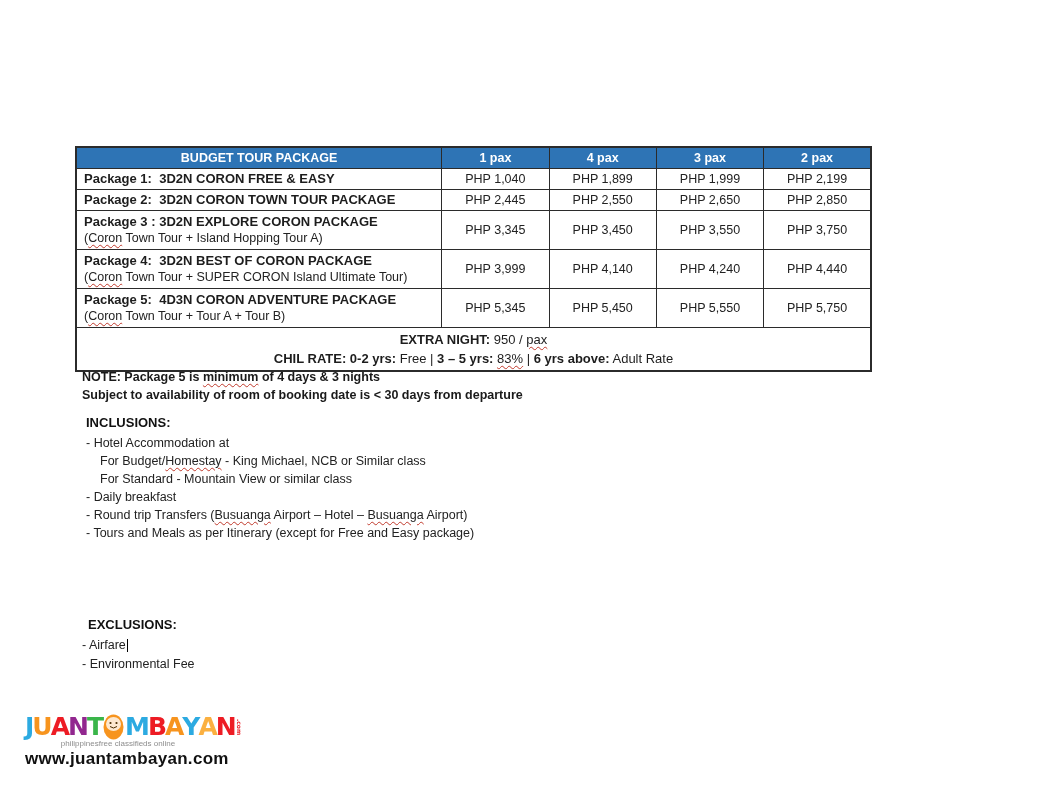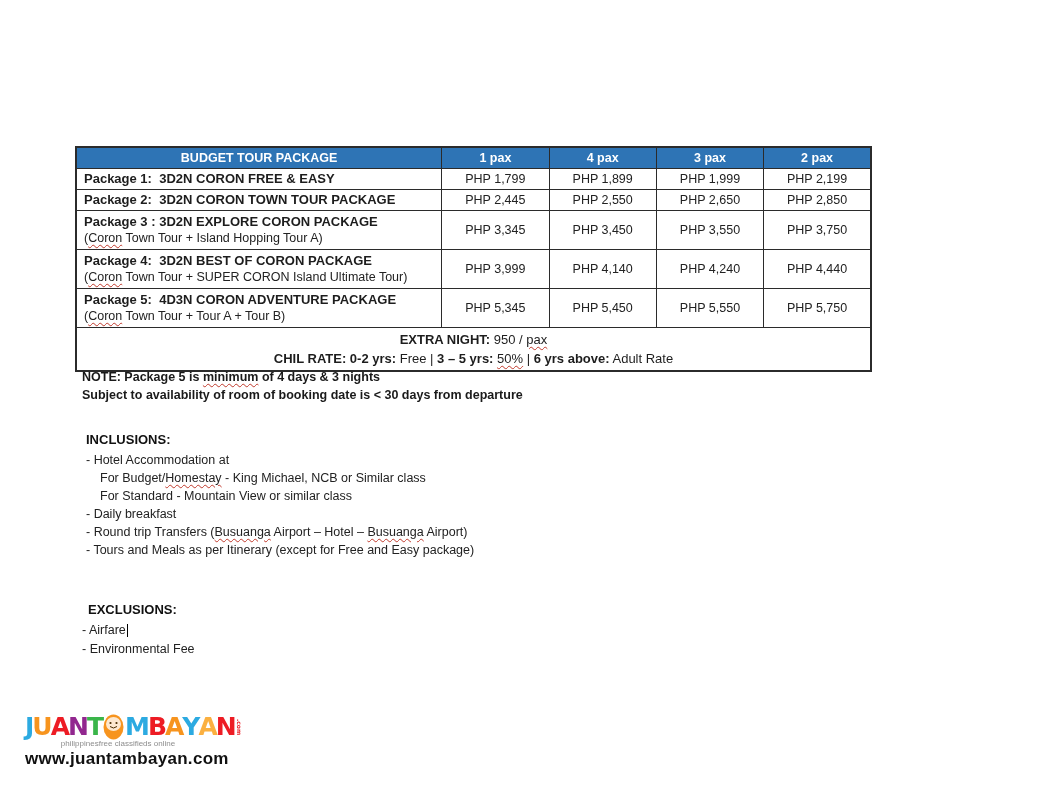--- a/index.html
+++ b/index.html
@@ -63,28 +63,28 @@
     left: 82px; top: 368px;
     font-size: 12.5px;
     font-weight: bold;
     line-height: 18px;
     color: #1a1a1a;
   }
 
   
   .inclusions {
     position: absolute;
-    left: 86px; top: 431px;
+    left: 86px; top: 414px;
     font-size: 12.5px;
     line-height: 18px;
     color: #222;
   }
   .exclusions {
     position: absolute;
-    left: 82px; top: 600px;
+    left: 82px; top: 615px;
     font-size: 12.5px;
     line-height: 19px;
     color: #222;
   }
   .section-heading { font-weight: bold; font-size: 13px; margin-bottom: 2px; color: #111; }
   .exclusions .section-heading { padding-left: 6px; }
   .indent { padding-left: 14px; }
   .caret {
     display: inline-block;
     width: 1.5px; height: 13px;
@@ -151,21 +151,21 @@
         <th>4 pax</th>
         <th>3 pax</th>
         <th>2 pax</th>
       </tr>
     </thead>
     <tbody>
       <tr class="row-single">
         <td class="cell-pkg">
           <div class="pkg-name">Package 1:  3D2N CORON FREE &amp; EASY</div>
         </td>
-        <td class="cell-price">PHP 1,799</td>
+        <td class="cell-price">PHP 1,040</td>
         <td class="cell-price">PHP 1,899</td>
         <td class="cell-price">PHP 1,999</td>
         <td class="cell-price">PHP 2,199</td>
       </tr>
       <tr class="row-single">
         <td class="cell-pkg">
           <div class="pkg-name">Package 2:  3D2N CORON TOWN TOUR PACKAGE</div>
         </td>
         <td class="cell-price">PHP 2,445</td>
         <td class="cell-price">PHP 2,550</td>
@@ -198,21 +198,21 @@
           <div class="pkg-sub"><span>(</span><span class="wavy">Coron</span><span> Town Tour + Tour A + Tour B)</span></div>
         </td>
         <td class="cell-price">PHP 5,345</td>
         <td class="cell-price">PHP 5,450</td>
         <td class="cell-price">PHP 5,550</td>
         <td class="cell-price">PHP 5,750</td>
       </tr>
       <tr>
         <td class="cell-footer" colspan="5">
           <div><b>EXTRA NIGHT:</b><span> 950 / </span><span class="wavy">pax</span></div>
-          <div><b>CHIL RATE:</b><b> 0-2 yrs:</b><span> Free  |  </span><b>3 – 5 yrs:</b><span> </span><span class="wavy">50%</span><span>  |  </span><b>6 yrs above:</b><span> Adult Rate</span></div>
+          <div><b>CHIL RATE:</b><b> 0-2 yrs:</b><span> Free  |  </span><b>3 – 5 yrs:</b><span> </span><span class="wavy">83%</span><span>  |  </span><b>6 yrs above:</b><span> Adult Rate</span></div>
         </td>
       </tr>
     </tbody>
   </table>
 
   <div class="note">
     <div><span>NOTE: Package  5 is </span><span class="wavy">minimum</span><span> of 4 days &amp; 3 nights</span></div>
     <div>Subject to availability  of room of booking date is &lt; 30 days from departure</div>
   </div>
 

